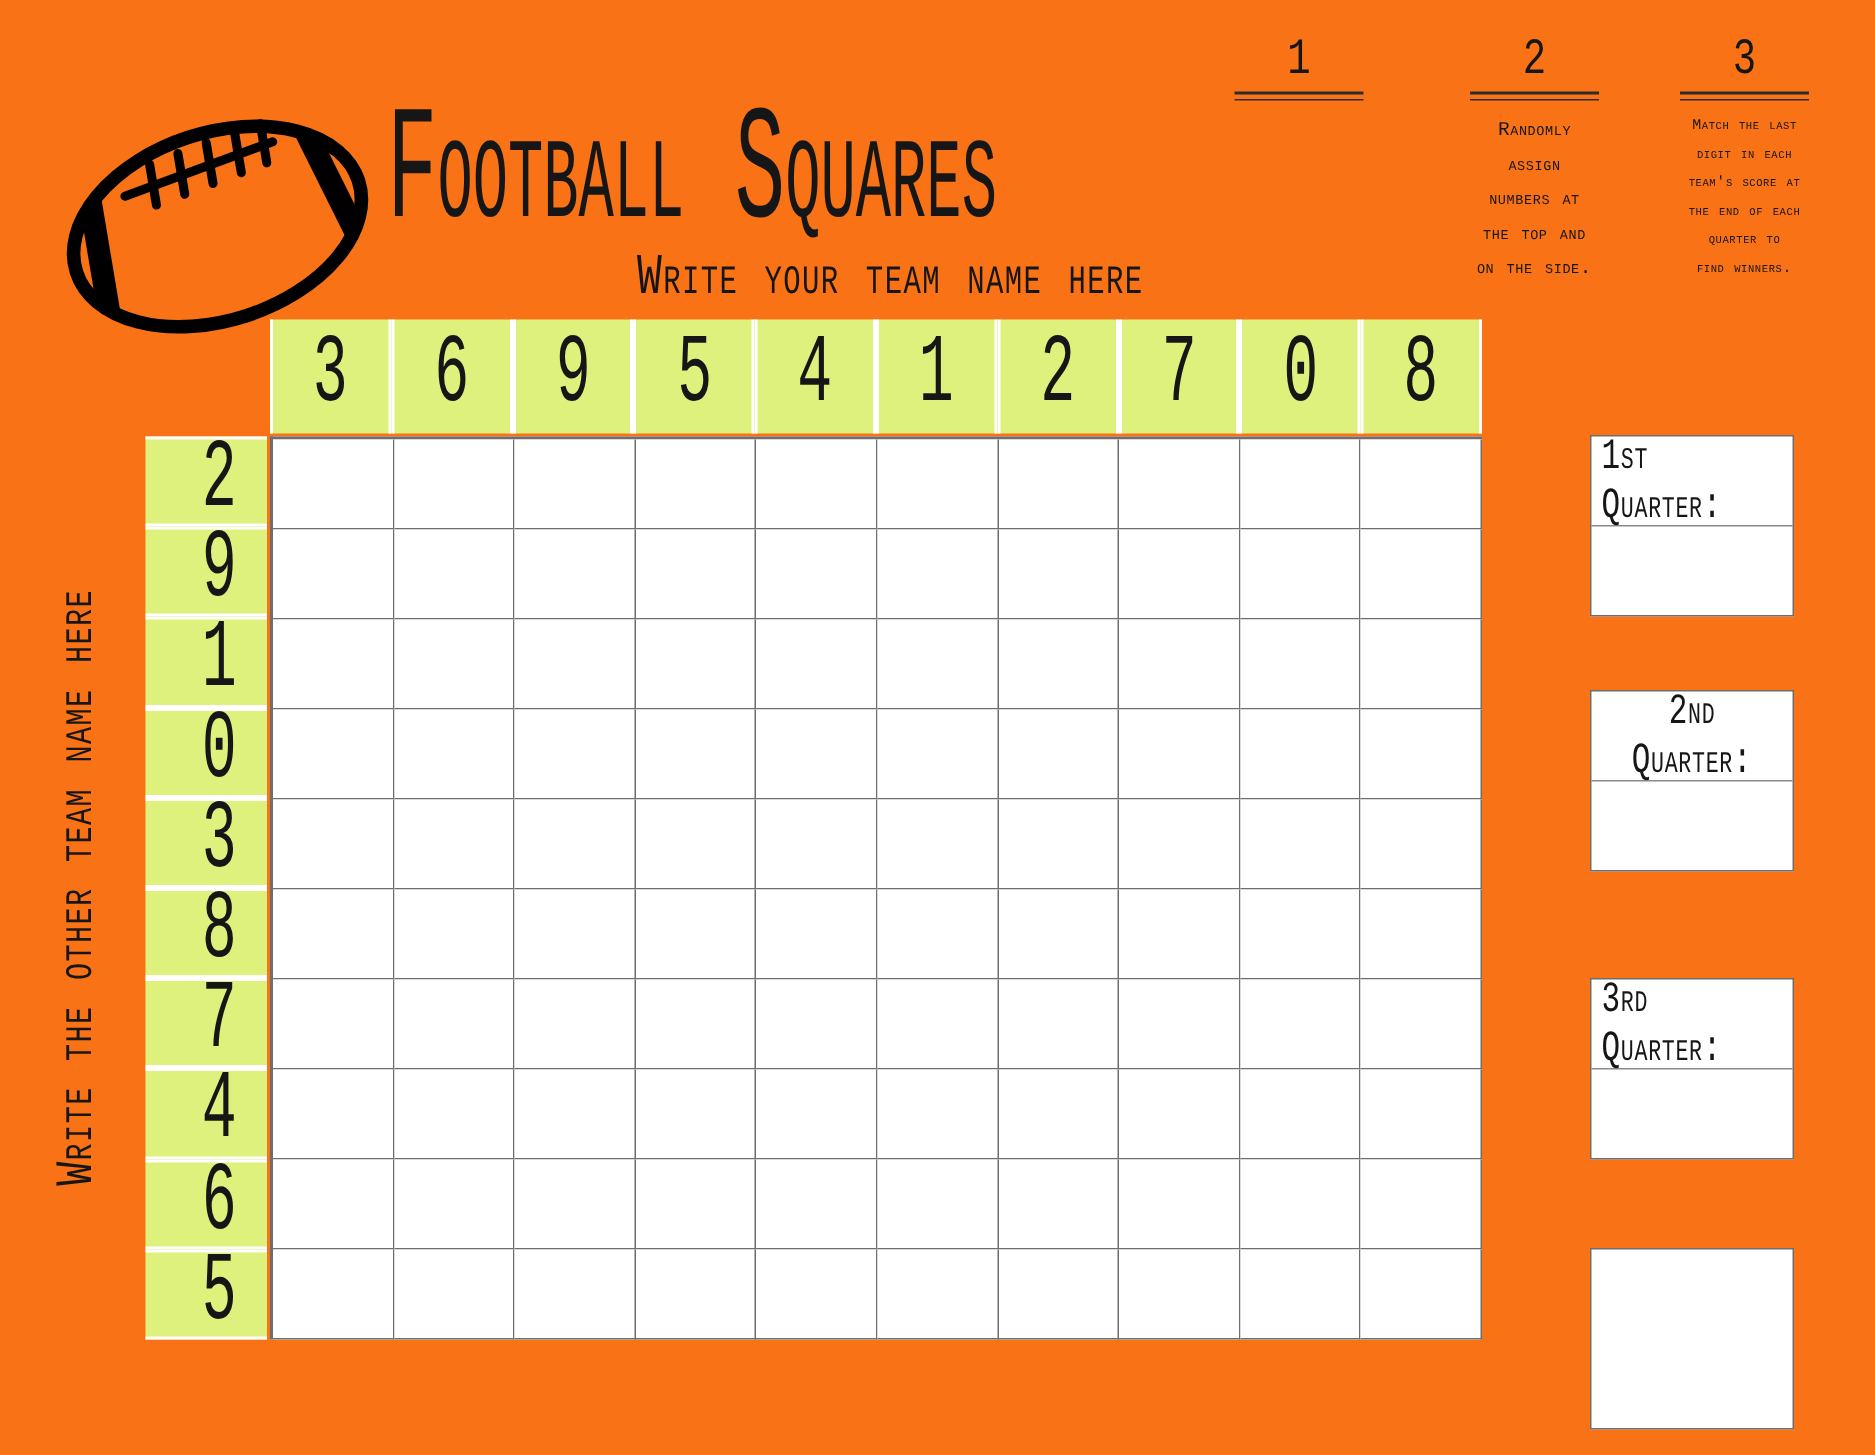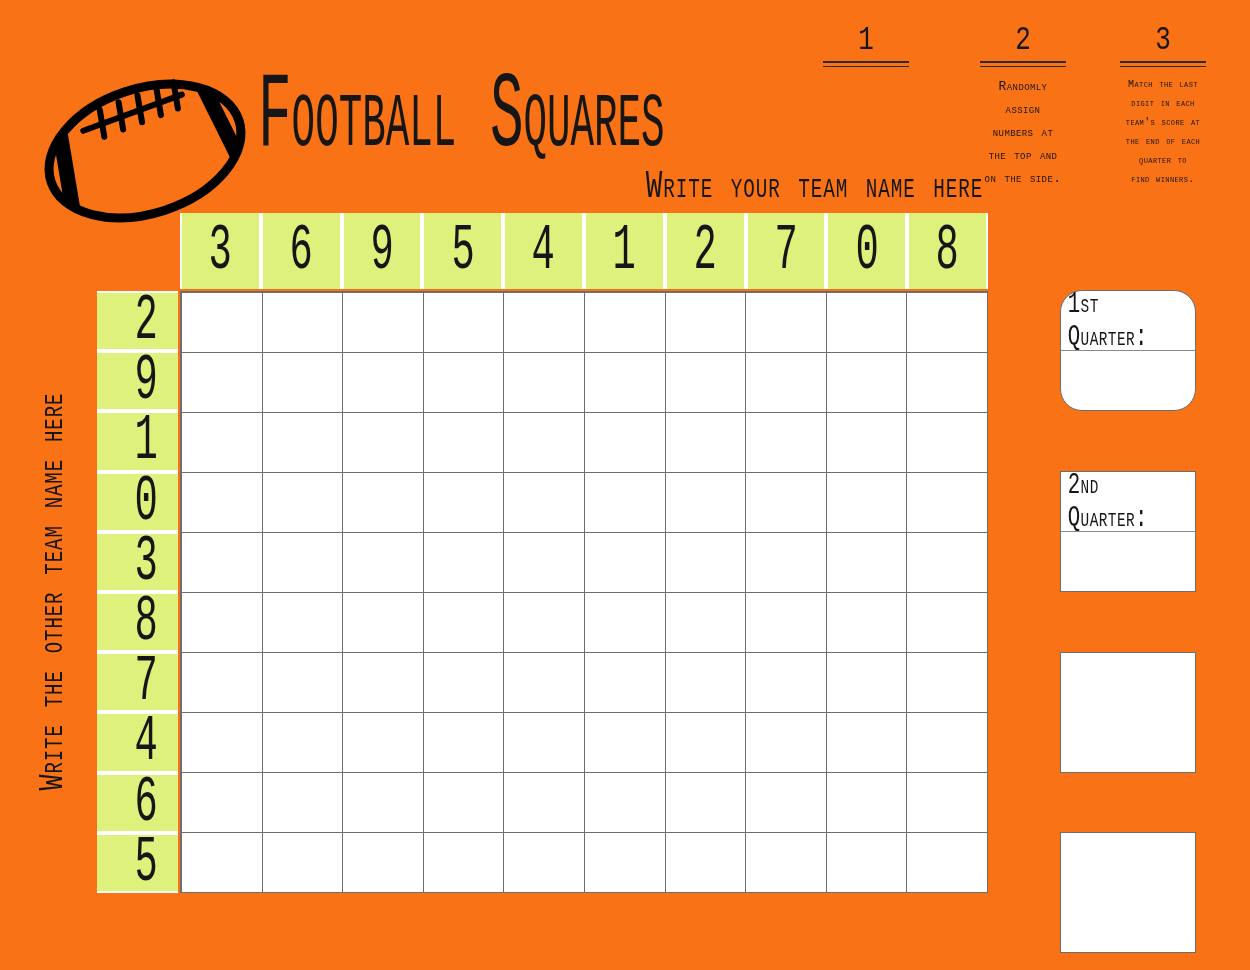--- a/index.html
+++ b/index.html
@@ -8,21 +8,21 @@
     font-family:Liberation Mono, monospace; color:var(--ink,#161616);
     overflow:hidden; margin:0 auto;
   }
   .sc{font-variant:small-caps;}
   
   .title-wrap{position:absolute; left:258px; top:63px; white-space:nowrap;}
   .title-wrap span{
     display:inline-block; font-size:80px; line-height:1; letter-spacing:0px;
     transform:scale(0.70,1.35); transform-origin:left top; font-weight:400;
   }
-  .subtitle-wrap{position:absolute; left:190px; top:166px; width:808px; text-align:right;}
+  .subtitle-wrap{position:absolute; left:190px; top:166px; width:808px; text-align:center;}
   .subtitle-wrap span{
     display:inline-block; font-size:30px; line-height:1.1; letter-spacing:1px;
     transform:scale(0.92,1.28); transform-origin:center top;
   }
   
   .ball{position:absolute; left:24px; top:58px; width:242px; height:182px; z-index:3;}
   
   .instr{position:absolute; top:30px; text-align:center;}
   .instr:nth-child(1){left:806px; width:120px;}
   .instr:nth-child(2){left:963px; width:120px;}
@@ -50,22 +50,22 @@
   .sq{border-right:1px solid var(--line,#6e6e6e); border-bottom:1px solid var(--line,#6e6e6e);
     background:#fff;}
   
   .side-label{position:absolute; left:-203px; top:572px; width:520px; height:40px;
     transform:rotate(-90deg); transform-origin:center; text-align:center;}
   .side-label span{display:inline-block; font-size:28px; letter-spacing:1px;
     transform:scale(0.95,1.25); transform-origin:center center;}
   
   .score-box{position:absolute; left:1060px; width:136px; height:121px;
     border:1.5px solid var(--line,#6e6e6e); box-sizing:border-box; background:#fff;}
-  .score-box:nth-child(1){top:290px;border-radius:22px;}
-  .score-box:nth-child(2){top:471px;}
+  .score-box:nth-child(1){top:290px;}
+  .score-box:nth-child(2){top:460px;text-align:center;}
   .score-box:nth-child(3){top:652px;}
   .score-box:nth-child(4){top:832px;}
   .score-label{height:59px; display:flex; align-items:center; justify-content:center;
     border-bottom:1px solid #8a8a8a;}
   .score-label span{display:inline-block; font-size:23px; letter-spacing:.5px;
     transform:scale(0.9,1.25);}
   .score-blank{height:58px;}
 </style>
 </head>
 <body>
@@ -304,20 +304,23 @@
         </div>
         <div class="score-blank"></div>
       </div>
       <div class="score-box">
         <div class="score-label">
           <span class="sc">2nd Quarter:</span>
         </div>
         <div class="score-blank"></div>
       </div>
       <div class="score-box">
+        <div class="score-label">
+          <span class="sc">3rd Quarter:</span>
+        </div>
         <div class="score-blank"></div>
       </div>
       <div class="score-box">
         <div class="score-blank"></div>
       </div>
     </div>
 
 </div>
 
 </body></html>

